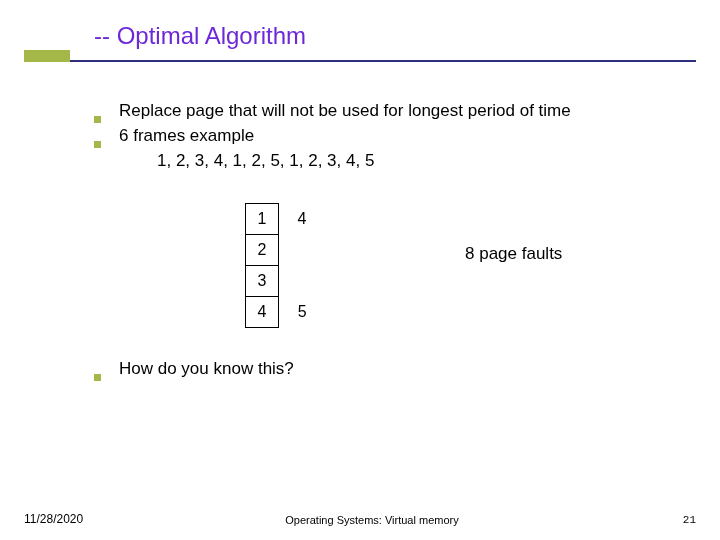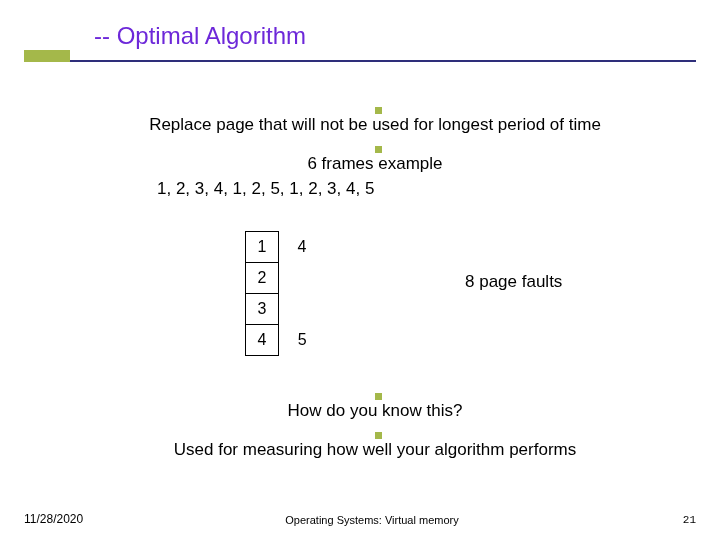--- a/index.html
+++ b/index.html
@@ -46,23 +46,22 @@
   .content {
     position: absolute;
     top: 100px;
     left: 70px;
     right: 40px;
     font-size: 16px;
     line-height: 1.35;
   }
   .bullet-row {
     display: flex;
-    align-items: center;
+    align-items: flex-end;
     margin-bottom: 2px;
-    flex-direction: column;
   }
   .bullet-box {
     width: 7px;
     height: 7px;
     background: #a4b84a;
     flex: 0 0 auto;
     margin-top: 7px;
     margin-right: 18px;
     margin-left: 24px;
   }
@@ -181,24 +180,20 @@
       </tbody>
         </table>
       <div class="page-faults">8 page faults</div>
     </div>
 
     <div class="lower-bullets">
       <div class="bullet-row">
         <div class="bullet-box"></div>
         <div class="bullet-text">How do you know this?</div>
       </div>
-      <div class="bullet-row">
-        <div class="bullet-box"></div>
-        <div class="bullet-text">Used for measuring how well your algorithm performs</div>
-      </div>
     </div>
 
   </div>
 
   <div class="footer-date">11/28/2020</div>
   <div class="footer-center">Operating Systems: Virtual memory</div>
   <div class="footer-page">21</div>
 
 </div>
 

